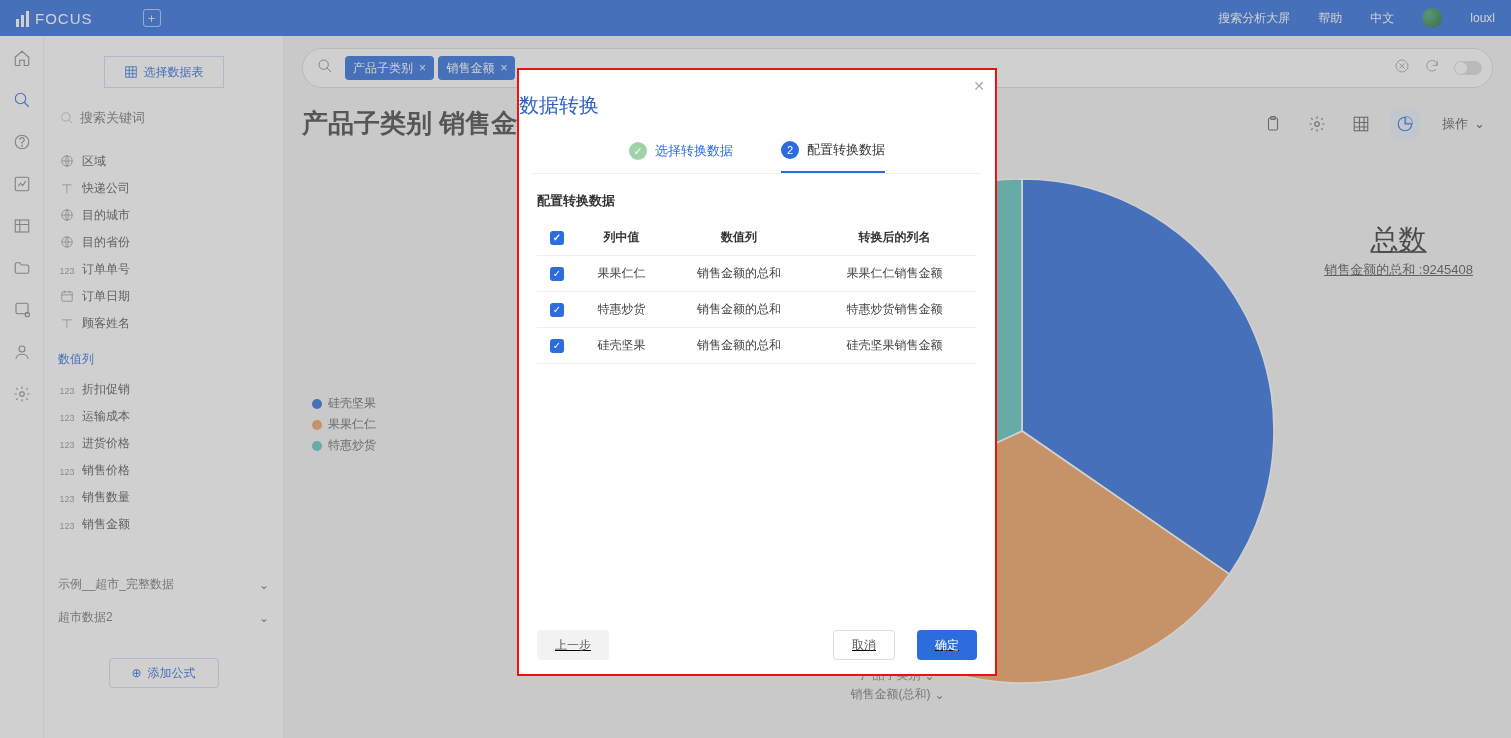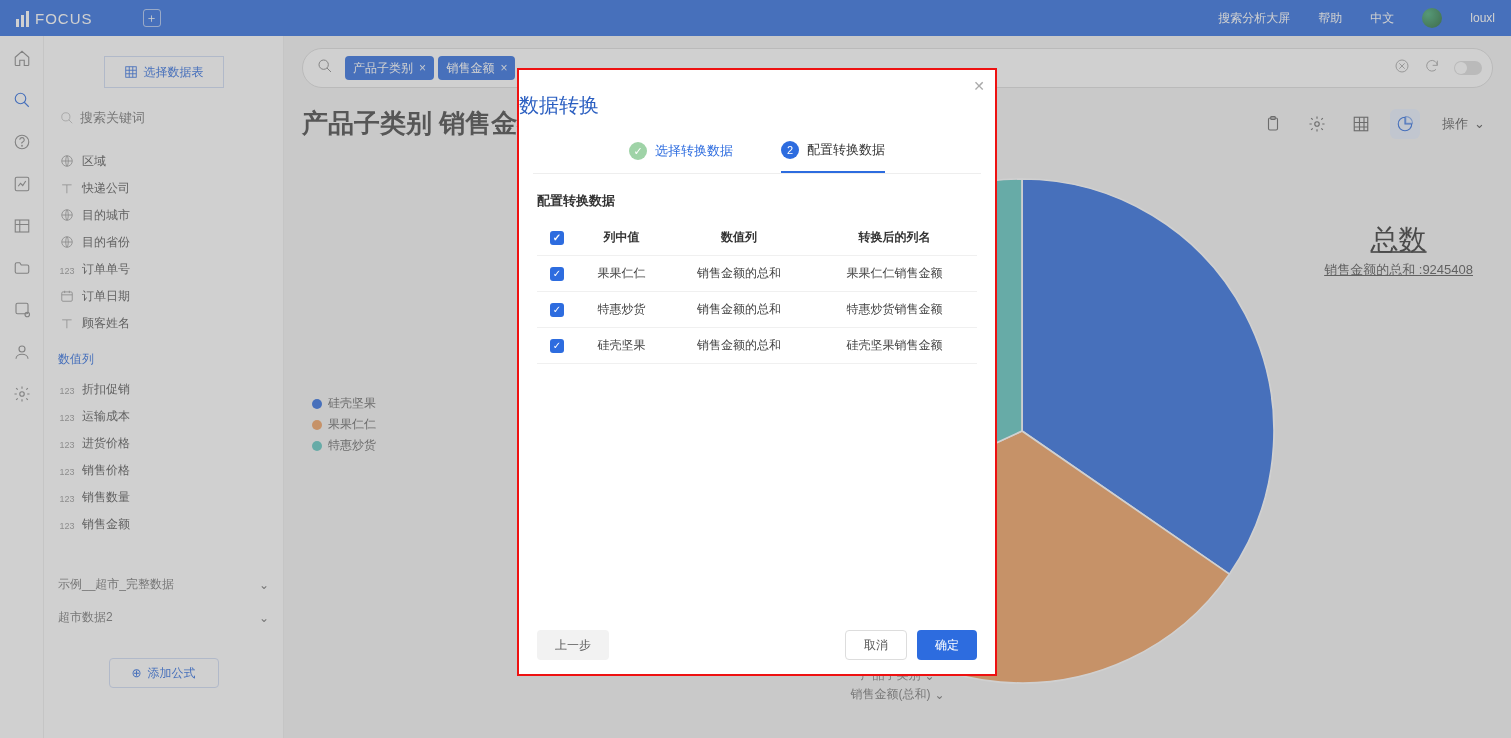--- a/index.html
+++ b/index.html
@@ -77,21 +77,21 @@
 .step.done .circ { background:#9fd3a7; }
 .step.done { color:#2d6cdf; }
 .step.active .circ { background:#2d6cdf; }
 .step.active { color:#333; border-bottom:2px solid #2d6cdf; }
 .steps-line { height:1px; background:#eee; margin:0 14px; }
 .section-h { font-size:13px; font-weight:600; padding: 18px 18px 10px; color:#333; }
 .tbl { width: calc(100% - 36px); margin: 0 18px; border-collapse:collapse; font-size:12px; color:#444; }
 .tbl th, .tbl td { padding: 9px 4px; text-align:center; border-bottom:1px solid #f0f0f0; }
 .tbl th { color:#333; font-weight:600; }
 .chk { width:14px; height:14px; border-radius:3px; background:#2d6cdf; display:inline-flex; align-items:center; justify-content:center; color:#fff; font-size:10px; cursor:pointer; }
-.modal-footer { margin-top:auto; display:flex; padding: 14px 18px; gap:10px; }
+.modal-footer { margin-top:auto; display:flex; padding: 14px 18px; gap:22px;text-decoration:underline; }
 .btn { height:30px; padding:0 18px; border-radius:4px; font-size:12px; display:flex; align-items:center; justify-content:center; cursor:pointer; }
 .btn.ghost { background:#f2f2f2; color:#555; }
 .btn.outline { background:#fff; border:1px solid #ddd; color:#555; }
 .btn.primary { background:#2d6cdf; color:#fff; }
 .spacer { flex:1; }
 
 
 svg { stroke: currentColor; fill: none; stroke-width: 1.5; }
 </style>
 </head>

